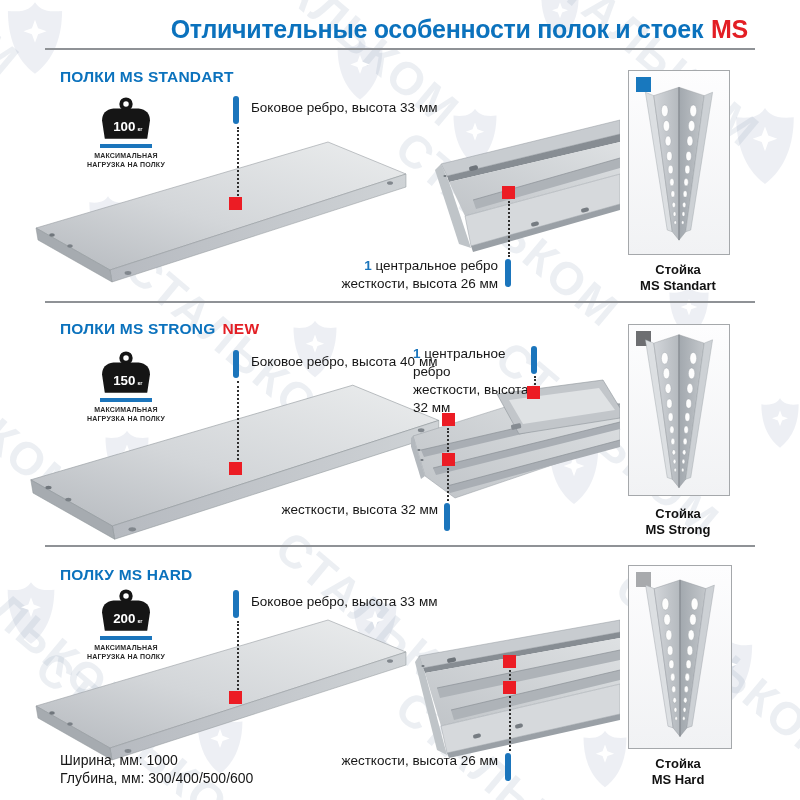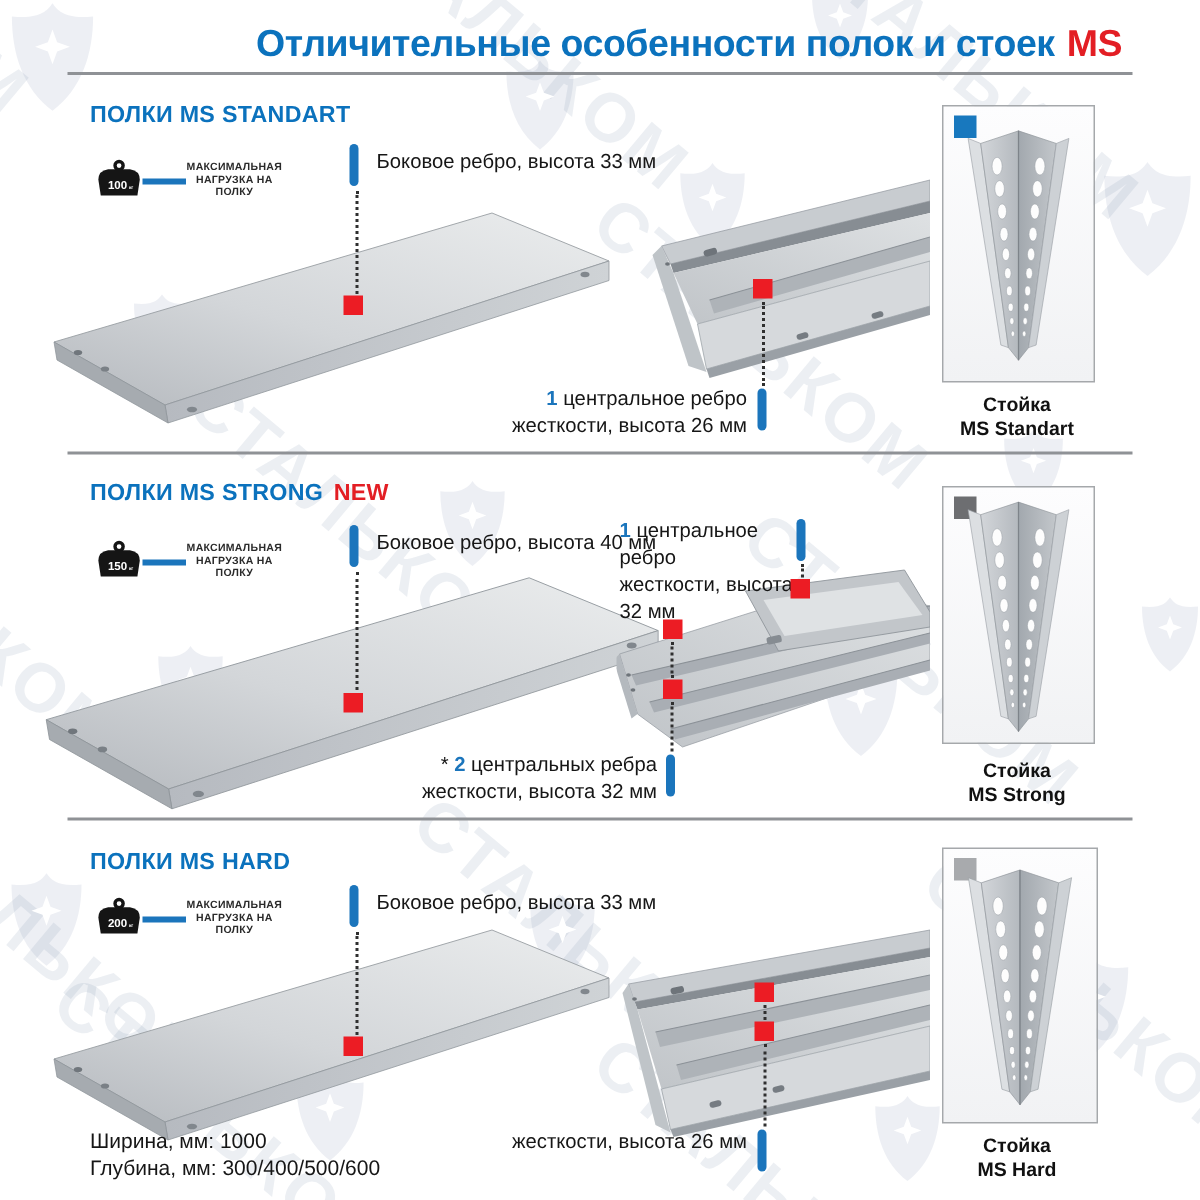--- a/index.html
+++ b/index.html
@@ -8,21 +8,21 @@
   .abs{position:absolute;}
   
   .title{position:absolute;top:15px;right:52px;font-size:25px;font-weight:bold;
          color:#0B72BD;letter-spacing:-0.3px;white-space:nowrap;z-index:2;}
   .title .accent{color:#E31E24;margin-left:8px;}
   .rule{position:absolute;left:45px;width:710px;height:2px;background:#8f9296;z-index:2;}
   
   .h2{font-size:15.5px;font-weight:bold;color:#0B72BD;letter-spacing:.2px;white-space:nowrap;z-index:2;}
   .h2 .badge{color:#E31E24;margin-left:7px;}
   
-  .load{width:124px;display:flex;align-items:center;z-index:2;}
+  .load{width:124px;display:flex;flex-direction:column;align-items:center;z-index:2;}
   .kb-val{font-family:"Liberation Sans",sans-serif;font-weight:bold;font-size:17px;fill:#fff;}
   .kb-unit{font-family:"Liberation Sans",sans-serif;font-weight:bold;font-size:7px;fill:#fff;}
   .load-bar{width:52px;height:4px;background:#1B75BC;margin-top:3px;}
   .load-label{margin-top:4px;font-size:7px;font-weight:bold;line-height:8.5px;
               text-align:center;letter-spacing:.2px;color:#2a2a2a;}
   
   .callout{font-size:13.5px;line-height:18px;color:#161616;z-index:3;}
   .callout .num{color:#1B75BC;font-weight:bold;}
   .callout.right{text-align:right;}
   .note{font-size:12.5px;line-height:16px;color:#161616;z-index:3;}
@@ -336,21 +336,20 @@
     <div class="dot-line abs" style="left:534px;top:376px;height:9px"></div>
     <div class="red-sq abs" style="left:527px;top:386px"></div>
 
     <div class="red-sq abs" style="left:442px;top:413px"></div>
     <div class="dot-line abs" style="left:447px;top:428px;height:24px"></div>
     <div class="red-sq abs" style="left:442px;top:453px"></div>
     <div class="dot-line abs" style="left:447px;top:468px;height:33px"></div>
     <div class="bar abs" style="left:444px;top:503px"></div>
 
     <div class="callout right abs" style="left:270px;top:501px;width:168px">
-      <div><span>* </span><span class="num">2</span><span> центральных ребра</span></div>
       <div>жесткости, высота 32 мм</div>
     </div>
     <div class="note abs" style="left:459px;top:502px;width:172px">
     </div>
 
     <div class="post-box abs" style="left:628px;top:324px;width:100px;height:170px">
       <span class="corner" style="background:#6D6E71"></span>
       <svg class="post-svg" width="84" height="163" viewBox="0 0 100 190">
           <use href="#postA"></use>
         </svg>
@@ -358,21 +357,21 @@
     <div class="caption abs" style="left:603px;top:506px;width:150px">
       <div>Стойка</div>
       <div>MS Strong</div>
     </div>
   </div>
 
   <div class="rule" style="top:545px"></div>
 
   <div class="sec">
     <div class="h2 abs" style="left:60px;top:566px">
-      <span>ПОЛКИ MS HARD</span>
+      <span>ПОЛКУ MS HARD</span>
     </div>
 
     <div class="load abs" style="left:64px;top:589px">
       <svg width="54" height="44" viewBox="0 0 68 56">
         <circle cx="34" cy="9" r="6" fill="none" stroke="#151515" stroke-width="5"></circle>
         <path d="M7 53 L3.5 30 Q3.5 16.5 18 14.5 L50 14.5 Q64.5 16.5 64.5 30 L61 53 Z" fill="#151515"></path>
         <text x="46" y="43" text-anchor="end" class="kb-val">200</text>
         <text x="48.5" y="43" class="kb-unit">кг</text>
       </svg>
       <div class="load-bar"></div>

